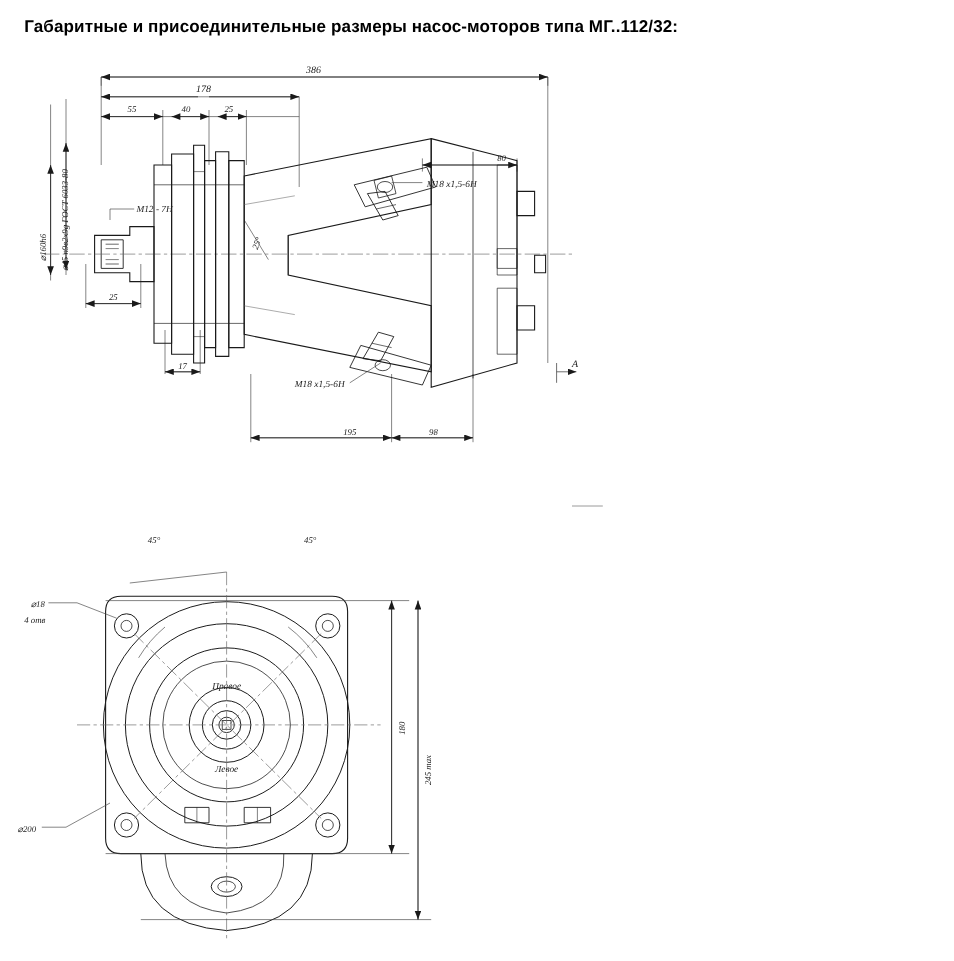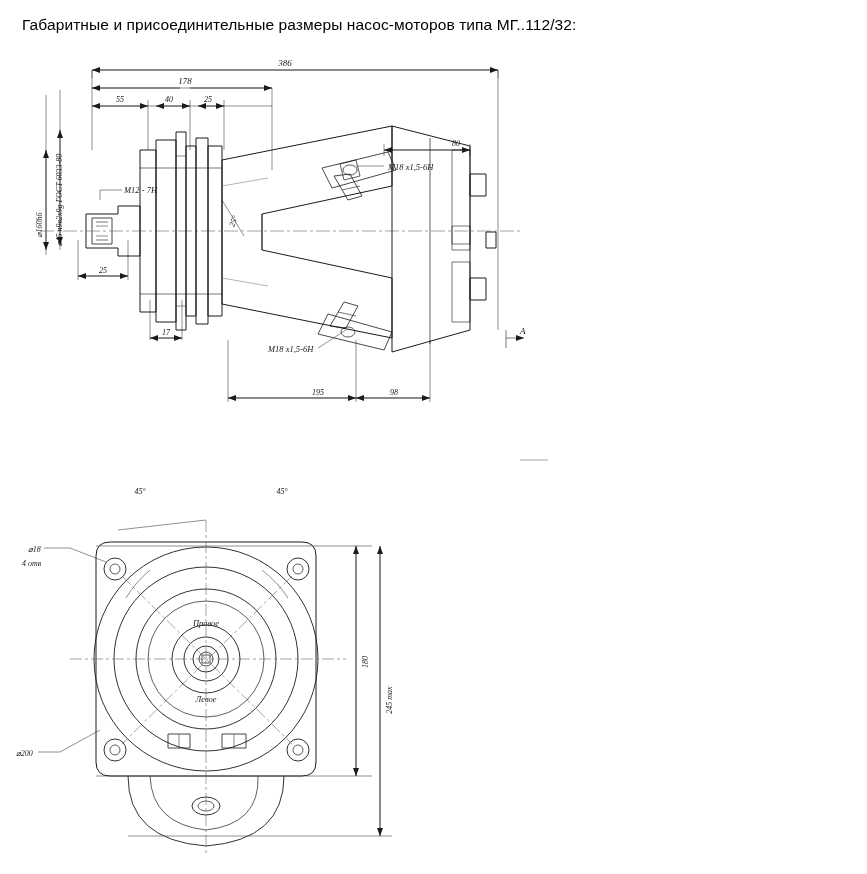--- a/index.html
+++ b/index.html
@@ -13,21 +13,21 @@
     font-family: "Liberation Sans", sans-serif;
     color: #000000;
     position: relative;
     overflow: hidden;
   }
   #page-title {
     position: absolute;
     left: 22px;
     top: 16px;
     font-size: 15.5px;
-    font-weight: normal;
+    font-weight: bold;
     letter-spacing: 0.1px;
     white-space: nowrap;
   }
   .drawing {
     position: absolute;
     left: 0;
     top: 0;
     width: 867px;
     height: 874px;
   }

